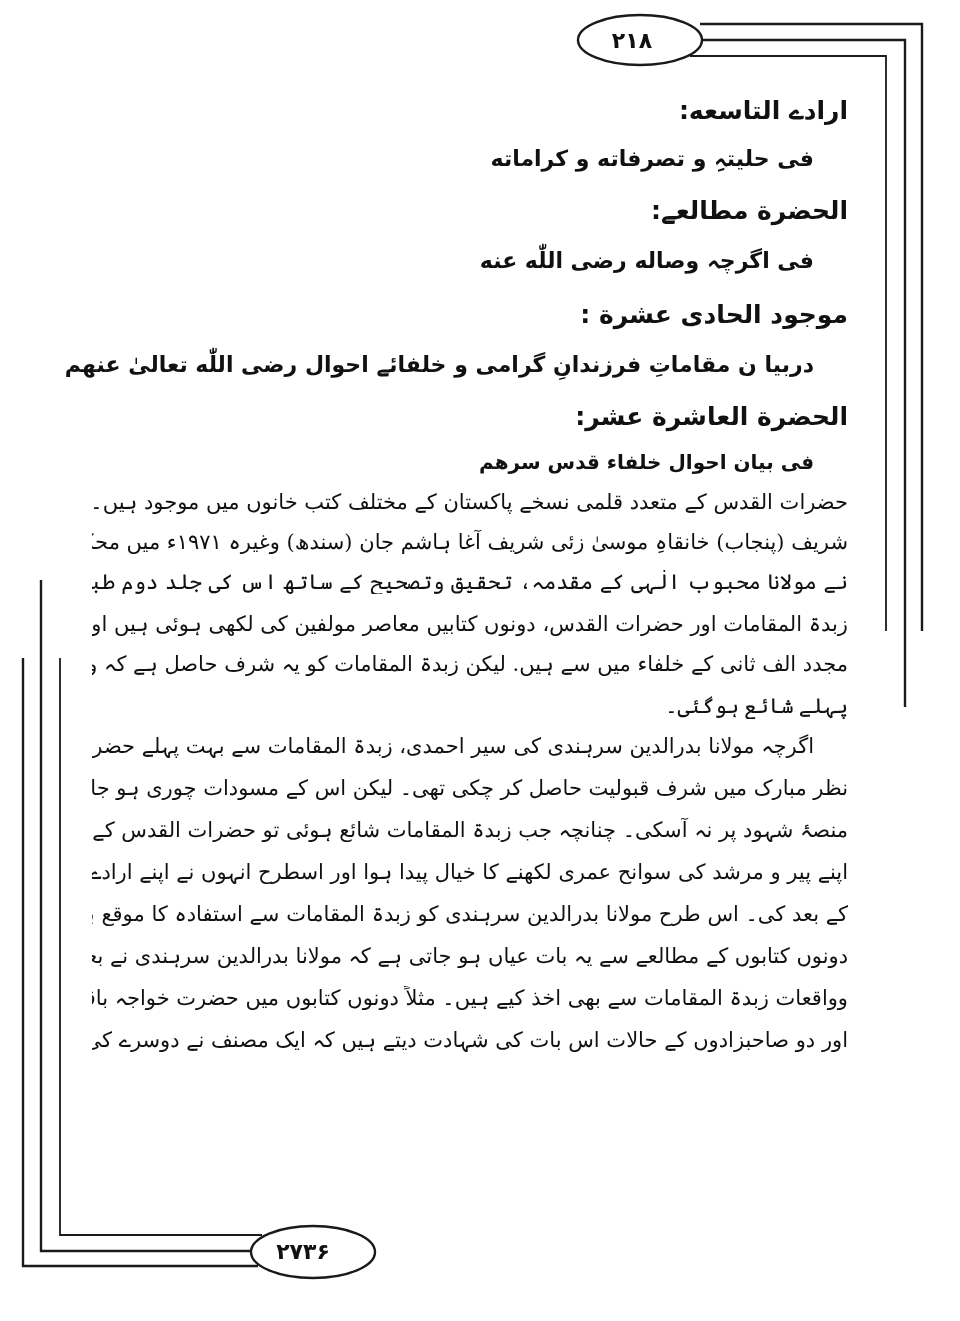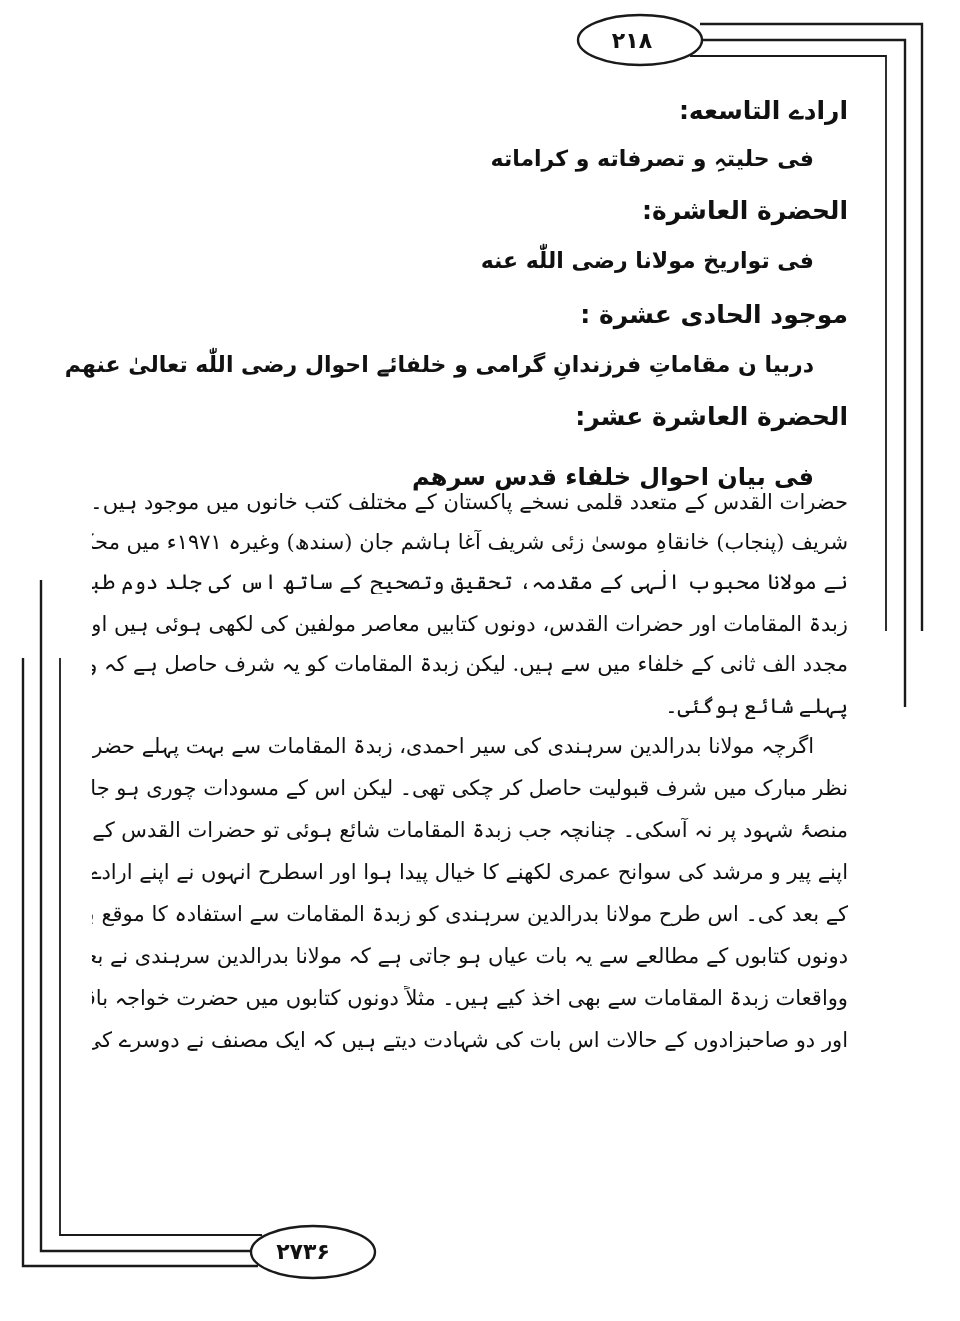--- a/index.html
+++ b/index.html
@@ -33,28 +33,28 @@
     <ellipse cx="313" cy="1252" rx="62" ry="26" stroke-width="2.4" fill="#fff"></ellipse>
   </g>
 </svg>
 
 <div id="page-no-top" class="oval-label">۲۱۸</div>
 <div id="page-no-bottom" class="oval-label">۲۷۳۶</div>
 
 <div class="heading" style="top:96px;">ارادے التاسعه:</div>
 <div class="subheading" style="top:146px;">فی حلیتہِ و تصرفاته و کراماته</div>
 
-<div class="heading" style="top:196px;">الحضرة العاشرة:</div>
-<div class="subheading" style="top:248px;">فی تواریخ مولانا رضی اللّٰه عنه</div>
+<div class="heading" style="top:196px;">الحضرة مطالعے:</div>
+<div class="subheading" style="top:248px;">فی اگرچہ وصاله رضی اللّٰه عنه</div>
 
 <div class="heading" style="top:300px;">موجود الحادی عشرة :</div>
 <div class="subheading" style="top:352px;">دربیا ن مقاماتِ فرزندانِ گرامی و خلفائے احوال رضی اللّٰه تعالیٰ عنهم</div>
 
 <div class="heading" style="top:402px;">الحضرة العاشرة عشر:</div>
-<div class="subheading" style="top:463px; font-size:24px;">فی بیان احوال خلفاء قدس سرهم</div>
+<div class="subheading" style="top:450px; font-size:20px;">فی بیان احوال خلفاء قدس سرهم</div>
 
 <div>
   <div class="para-line" style="top:490px;">حضرات القدس کے متعدد قلمی نسخے پاکستان کے مختلف کتب خانوں میں موجود ہیں۔ مثلاً خانقاہِ کندیاں</div>
   <div class="para-line" style="top:530px;">شریف (پنجاب) خانقاہِ موسیٰ زئی شریف آغا ہاشم جان (سندھ) وغیرہ ۱۹۷۱ء میں محکمہ اوقاف پنجاب</div>
   <div class="para-line last" style="top:570px;">نے مولانا محبوب الٰہی کے مقدمہ، تحقیق وتصحیح کے ساتھ اس کی جلد دوم طبع کرا کے شائع کی ہے۔</div>
 </div>
 
 <div>
   <div class="para-line" style="top:612px;">زبدۃ المقامات اور حضرات القدس، دونوں کتابیں معاصر مولفین کی لکھی ہوئی ہیں اور دونوں حضرت</div>
   <div class="para-line" style="top:652px;">مجدد الف ثانی کے خلفاء میں سے ہیں. لیکن زبدۃ المقامات کو یہ شرف حاصل ہے کہ وہ حضرات القدس سے</div>

